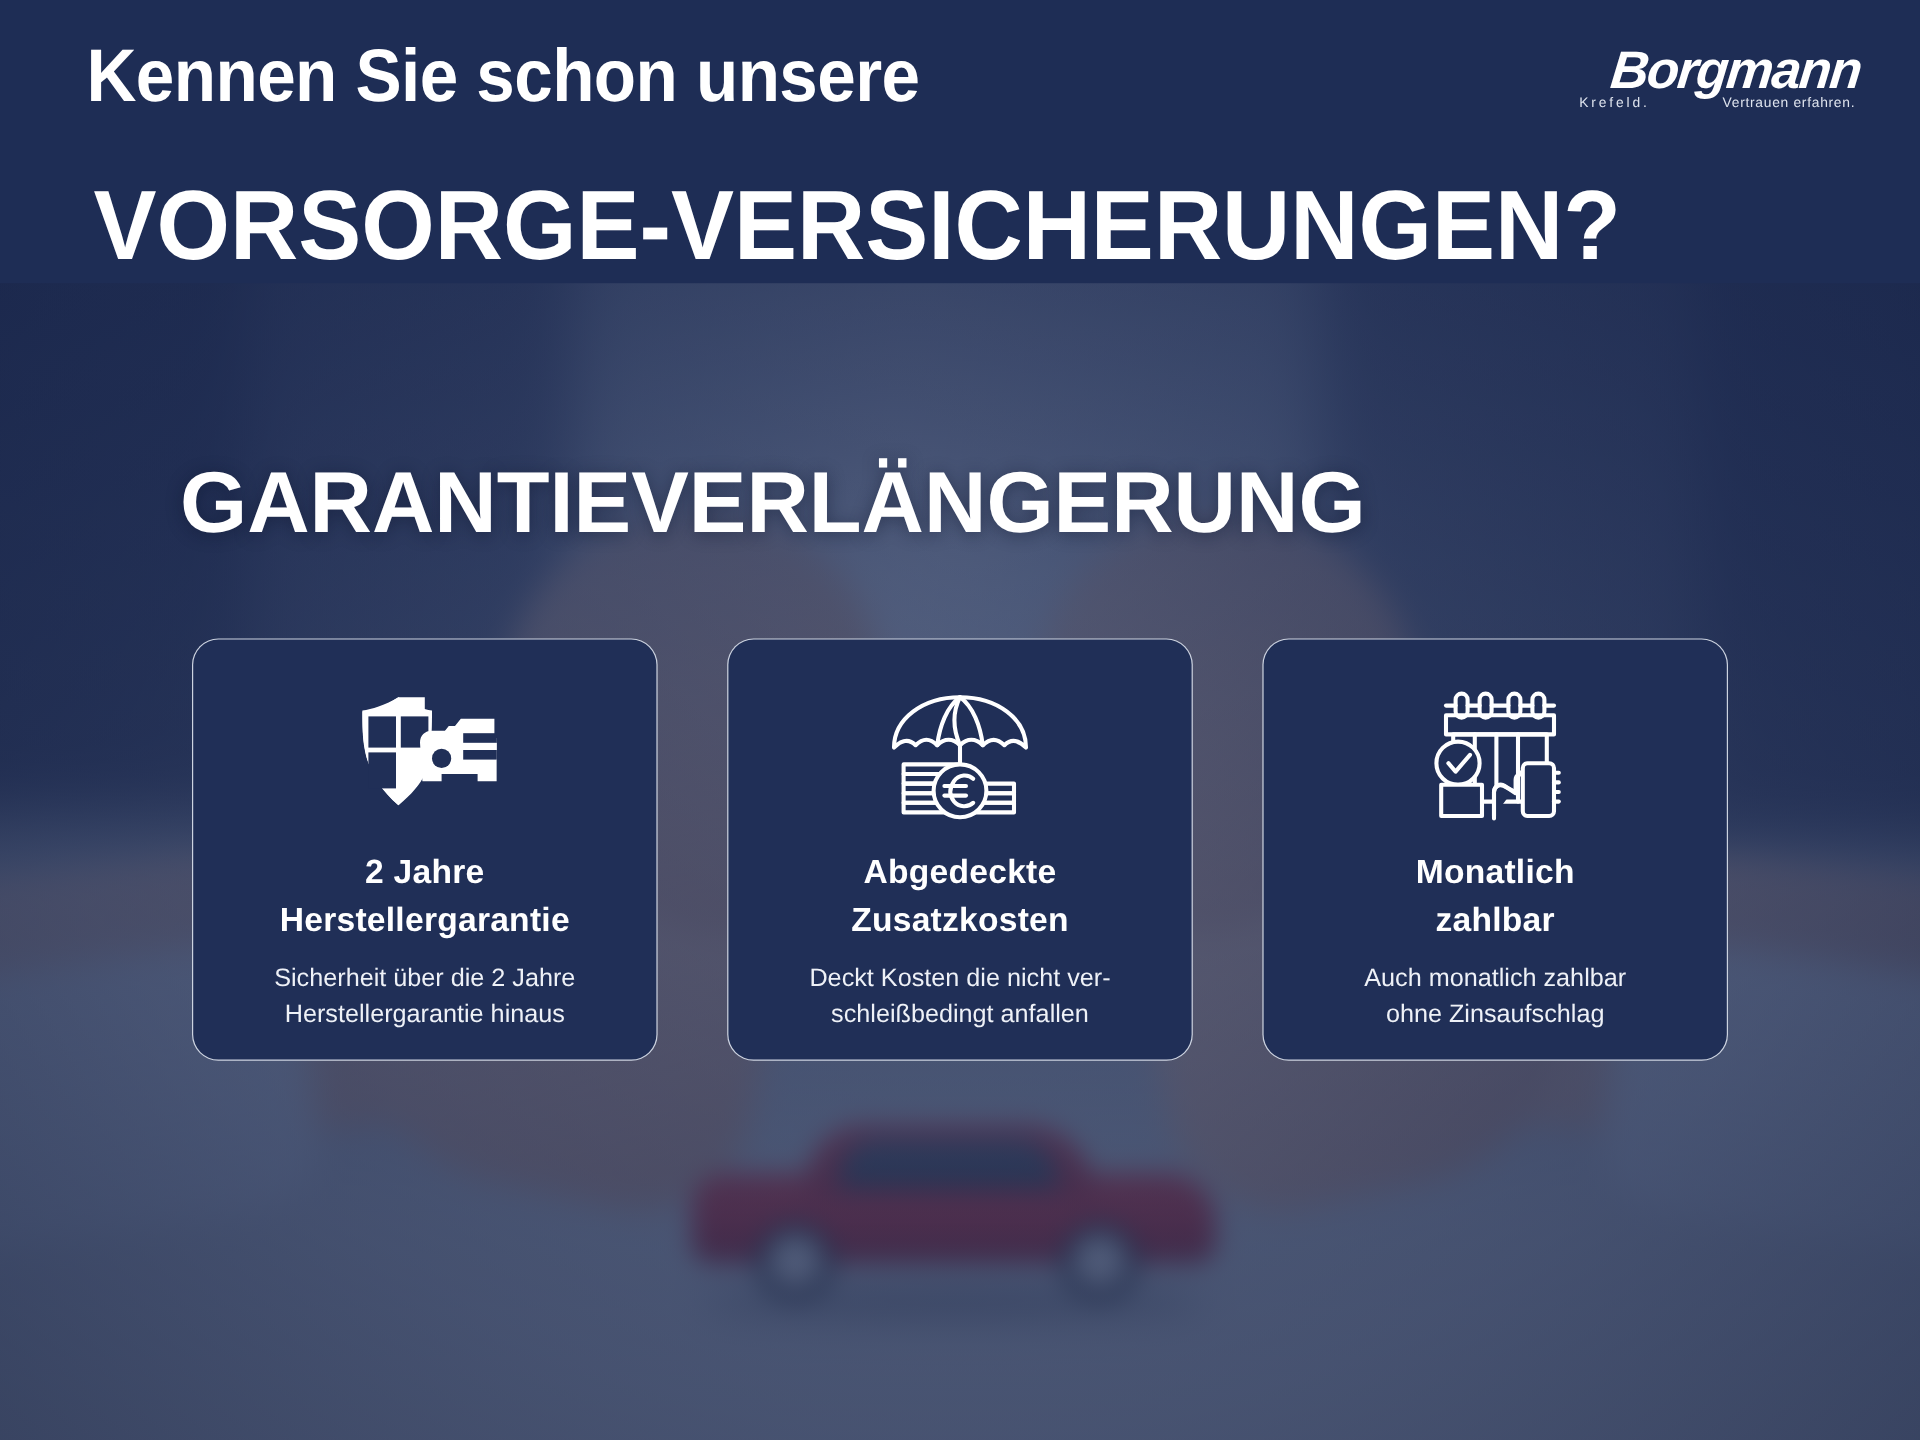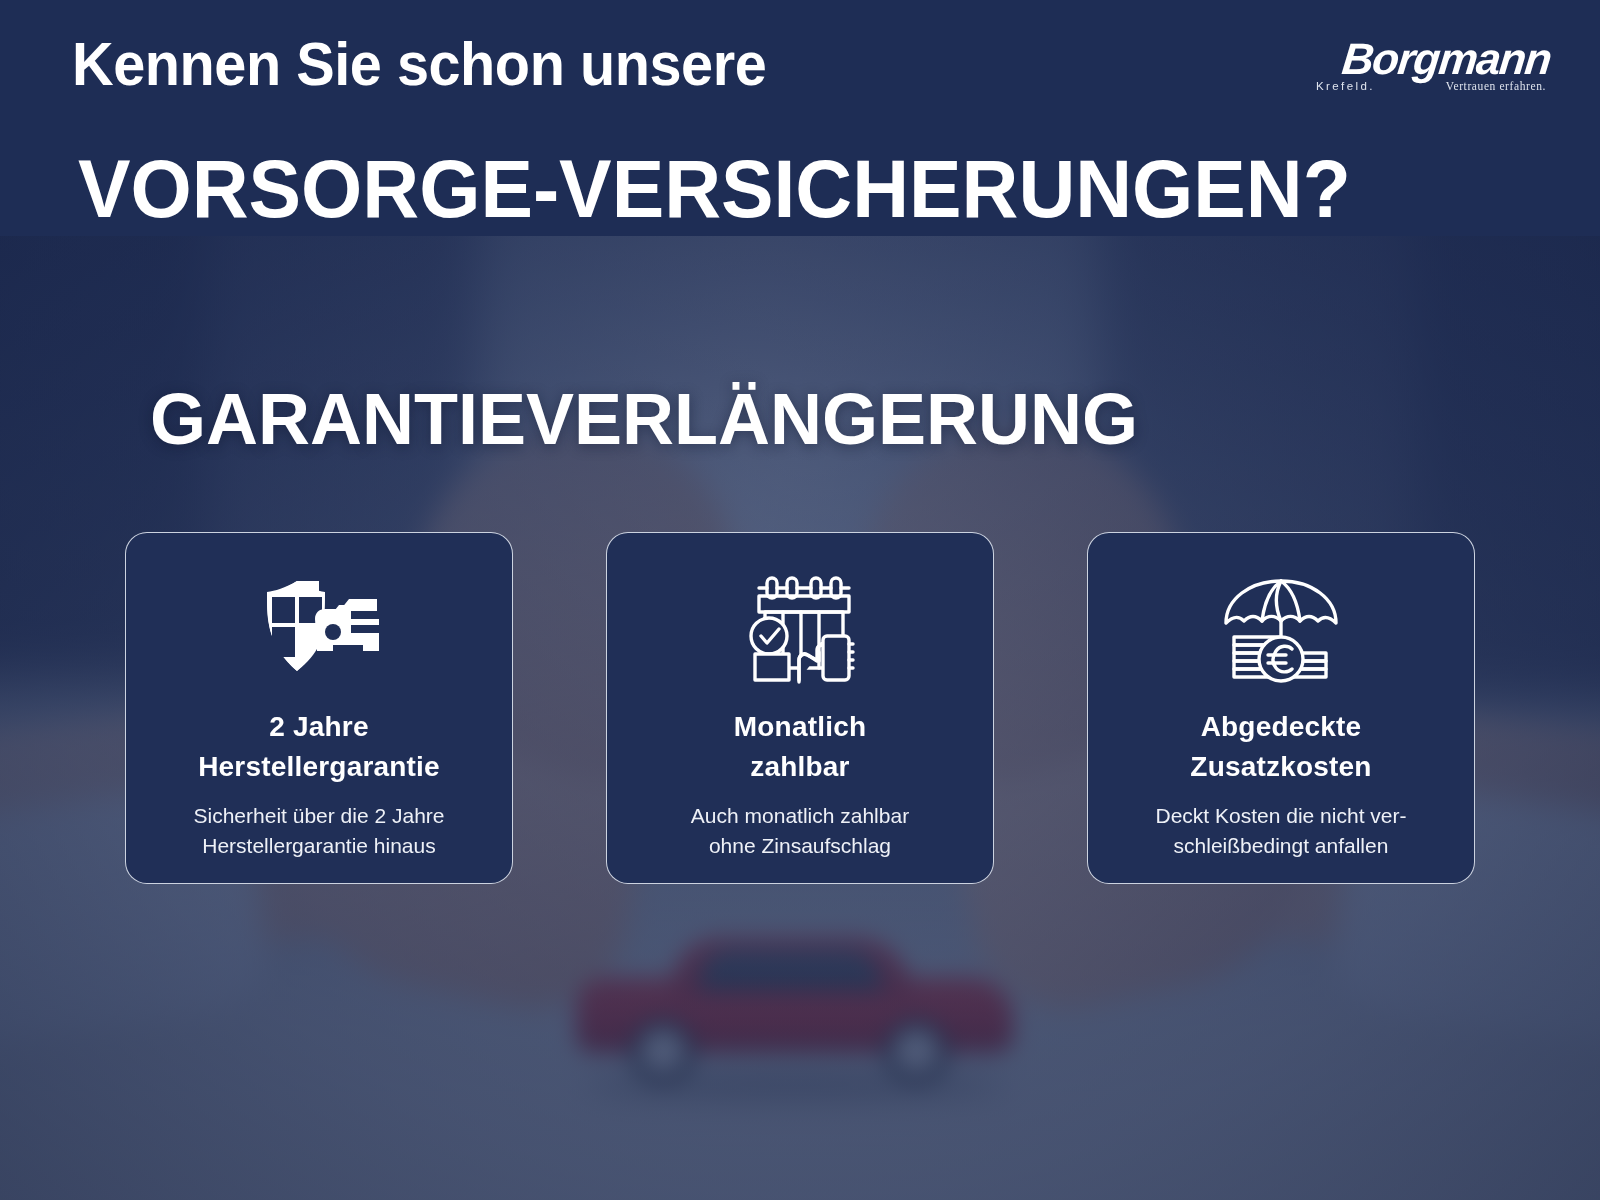--- a/index.html
+++ b/index.html
@@ -280,21 +280,21 @@
     gap: 8px;
     margin-top: -2px;
     padding-right: 2px;
   }
   .logo-tag span {
     font-size: 11.5px;
     color: #dfe4ee;
     letter-spacing: 2.4px;
     white-space: nowrap;
   }
-  .logo-tag .tag-right { letter-spacing: .6px; font-family: Liberation Serif, serif; }
+  .logo-tag .tag-right { letter-spacing: .6px; }
 
   
   .main-title {
     position: absolute;
     left: 0;
     top: 378px;
     width: 1288px;
     text-align: center;
     font-size: 72px;
     font-weight: bold;
@@ -305,21 +305,21 @@
   }
 
   
   .cards {
     position: absolute;
     left: 0;
     top: 532px;
     width: 1600px;
     display: flex;
     justify-content: center;
-    gap: 93px;
+    gap: 58px;
     z-index: 7;
   }
   .card {
     width: 388px;
     height: 352px;
     background: #202f57;
     border: 1.6px solid rgba(235,240,248,.85);
     border-radius: 22px;
     box-sizing: border-box;
     display: flex;
@@ -426,20 +426,59 @@
         </svg>
       </div>
       <div class="card-title">2 Jahre
 Herstellergarantie</div>
       <div class="card-desc">Sicherheit über die 2 Jahre
 Herstellergarantie hinaus</div>
     </div>
 
     <div class="card">
       <div class="card-icon">
+        <svg width="122" height="112" viewBox="0 0 122 112" fill="none" stroke="#ffffff" stroke-width="3.4" stroke-linecap="round" stroke-linejoin="round">
+
+          <path d="M6 48 C6 24 30 6 61 6 C92 6 116 24 116 48
+                   C110 42 104 40 98 46
+                   C92 40 86 40 80 46
+                   C74 40 67 40 61 46
+                   C55 40 48 40 42 46
+                   C36 40 30 40 24 46
+                   C18 40 12 42 6 48 Z"></path>
+
+          <path d="M61 6 C50 14 44 30 42 46"></path>
+          <path d="M61 6 C72 14 78 30 80 46"></path>
+          <path d="M61 6 C56 16 54 30 61 46"></path>
+
+          <line x1="61" y1="46" x2="61" y2="82"></line>
+
+          <rect x="14" y="62" width="46" height="8"></rect>
+          <rect x="14" y="70" width="46" height="8"></rect>
+          <rect x="14" y="78" width="46" height="8"></rect>
+          <rect x="14" y="86" width="46" height="8"></rect>
+          <rect x="14" y="94" width="46" height="8"></rect>
+          <rect x="62" y="78" width="44" height="8"></rect>
+          <rect x="62" y="86" width="44" height="8"></rect>
+          <rect x="62" y="94" width="44" height="8"></rect>
+
+          <circle cx="61" cy="84" r="22" fill="#202f57"></circle>
+          <path d="M72 74 C68 70 60 70 56 76 C52 82 52 88 56 93 C60 98 68 98 72 94"></path>
+          <line x1="48" y1="80" x2="66" y2="80"></line>
+          <line x1="48" y1="88" x2="66" y2="88"></line>
+        </svg>
+      </div>
+      <div class="card-title">Abgedeckte
+Zusatzkosten</div>
+      <div class="card-desc">Deckt Kosten die nicht ver-
+schleißbedingt anfallen</div>
+    </div>
+
+    <div class="card">
+      <div class="card-icon">
         <svg width="118" height="114" viewBox="0 0 118 114" fill="none" stroke="#ffffff" stroke-width="3.4" stroke-linecap="round" stroke-linejoin="round">
 
           <rect x="26" y="4" width="10" height="20" rx="5"></rect>
           <rect x="46" y="4" width="10" height="20" rx="5"></rect>
           <rect x="70" y="4" width="10" height="20" rx="5"></rect>
           <rect x="90" y="4" width="10" height="20" rx="5"></rect>
           <line x1="18" y1="14" x2="26" y2="14"></line>
           <line x1="36" y1="14" x2="46" y2="14"></line>
           <line x1="56" y1="14" x2="70" y2="14"></line>
           <line x1="80" y1="14" x2="90" y2="14"></line>
@@ -466,53 +505,14 @@
           <line x1="108" y1="86" x2="112" y2="86"></line>
           <line x1="108" y1="94" x2="112" y2="94"></line>
         </svg>
       </div>
       <div class="card-title">Monatlich
 zahlbar</div>
       <div class="card-desc">Auch monatlich zahlbar
 ohne Zinsaufschlag</div>
     </div>
 
-    <div class="card">
-      <div class="card-icon">
-        <svg width="122" height="112" viewBox="0 0 122 112" fill="none" stroke="#ffffff" stroke-width="3.4" stroke-linecap="round" stroke-linejoin="round">
-
-          <path d="M6 48 C6 24 30 6 61 6 C92 6 116 24 116 48
-                   C110 42 104 40 98 46
-                   C92 40 86 40 80 46
-                   C74 40 67 40 61 46
-                   C55 40 48 40 42 46
-                   C36 40 30 40 24 46
-                   C18 40 12 42 6 48 Z"></path>
-
-          <path d="M61 6 C50 14 44 30 42 46"></path>
-          <path d="M61 6 C72 14 78 30 80 46"></path>
-          <path d="M61 6 C56 16 54 30 61 46"></path>
-
-          <line x1="61" y1="46" x2="61" y2="82"></line>
-
-          <rect x="14" y="62" width="46" height="8"></rect>
-          <rect x="14" y="70" width="46" height="8"></rect>
-          <rect x="14" y="78" width="46" height="8"></rect>
-          <rect x="14" y="86" width="46" height="8"></rect>
-          <rect x="14" y="94" width="46" height="8"></rect>
-          <rect x="62" y="78" width="44" height="8"></rect>
-          <rect x="62" y="86" width="44" height="8"></rect>
-          <rect x="62" y="94" width="44" height="8"></rect>
-
-          <circle cx="61" cy="84" r="22" fill="#202f57"></circle>
-          <path d="M72 74 C68 70 60 70 56 76 C52 82 52 88 56 93 C60 98 68 98 72 94"></path>
-          <line x1="48" y1="80" x2="66" y2="80"></line>
-          <line x1="48" y1="88" x2="66" y2="88"></line>
-        </svg>
-      </div>
-      <div class="card-title">Abgedeckte
-Zusatzkosten</div>
-      <div class="card-desc">Deckt Kosten die nicht ver-
-schleißbedingt anfallen</div>
-    </div>
-
   </div>
 </div>
 
 </body></html>

